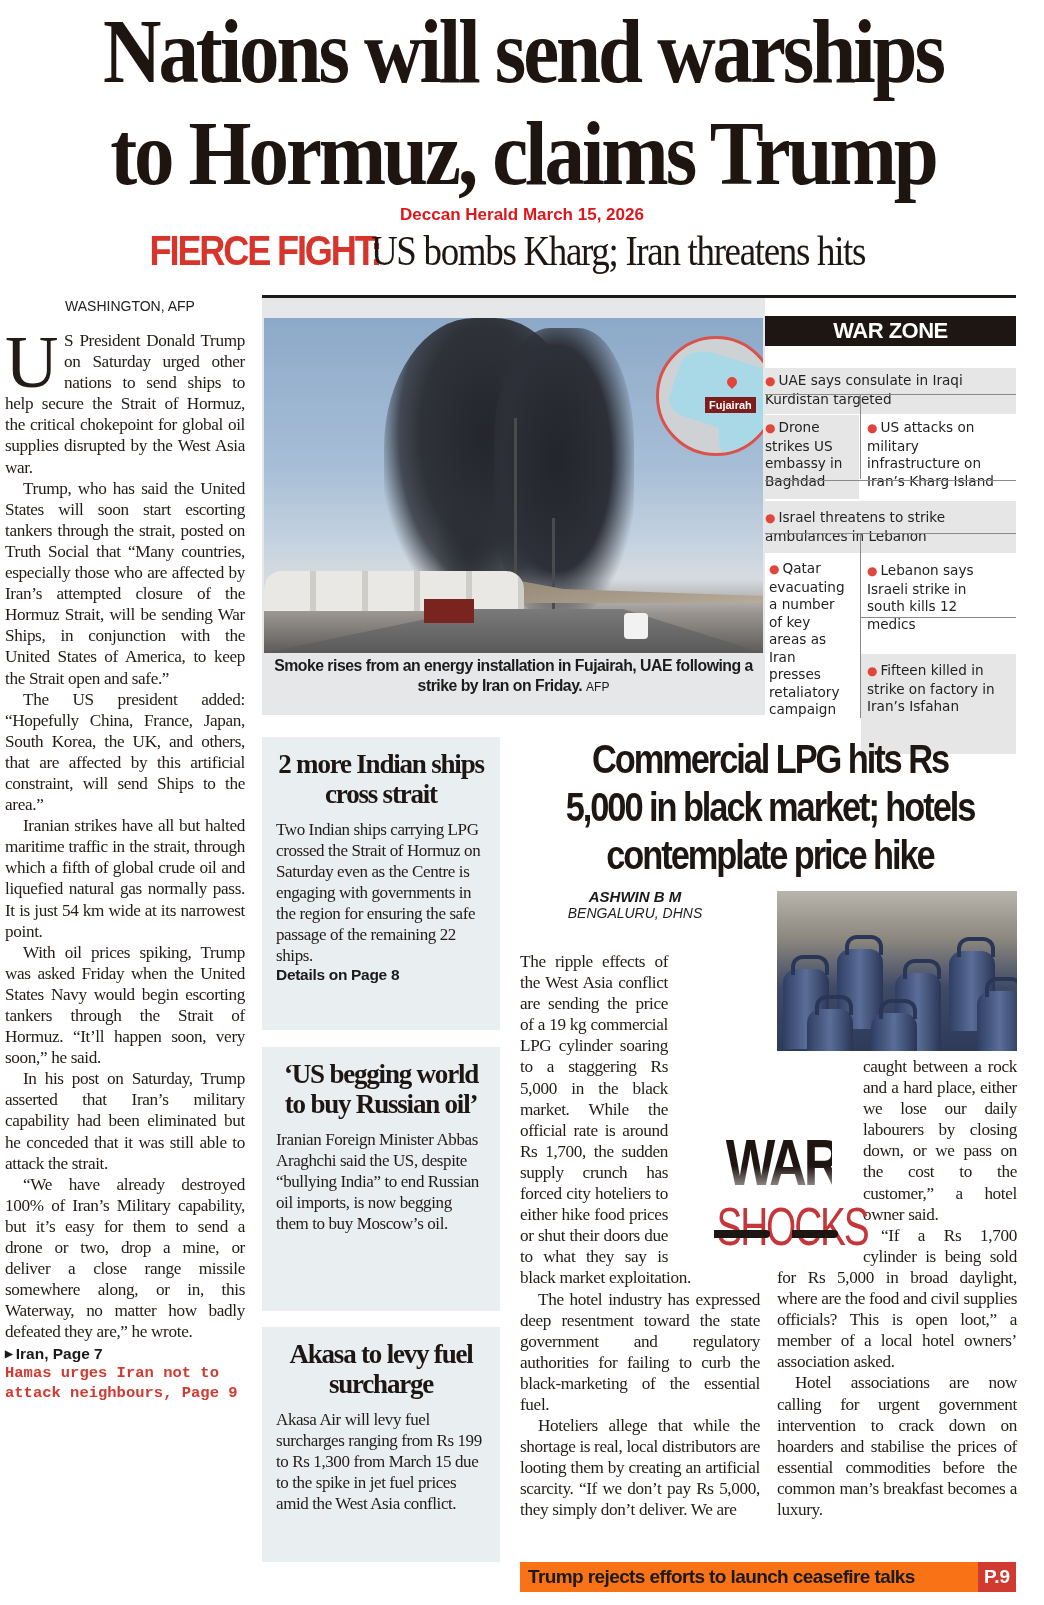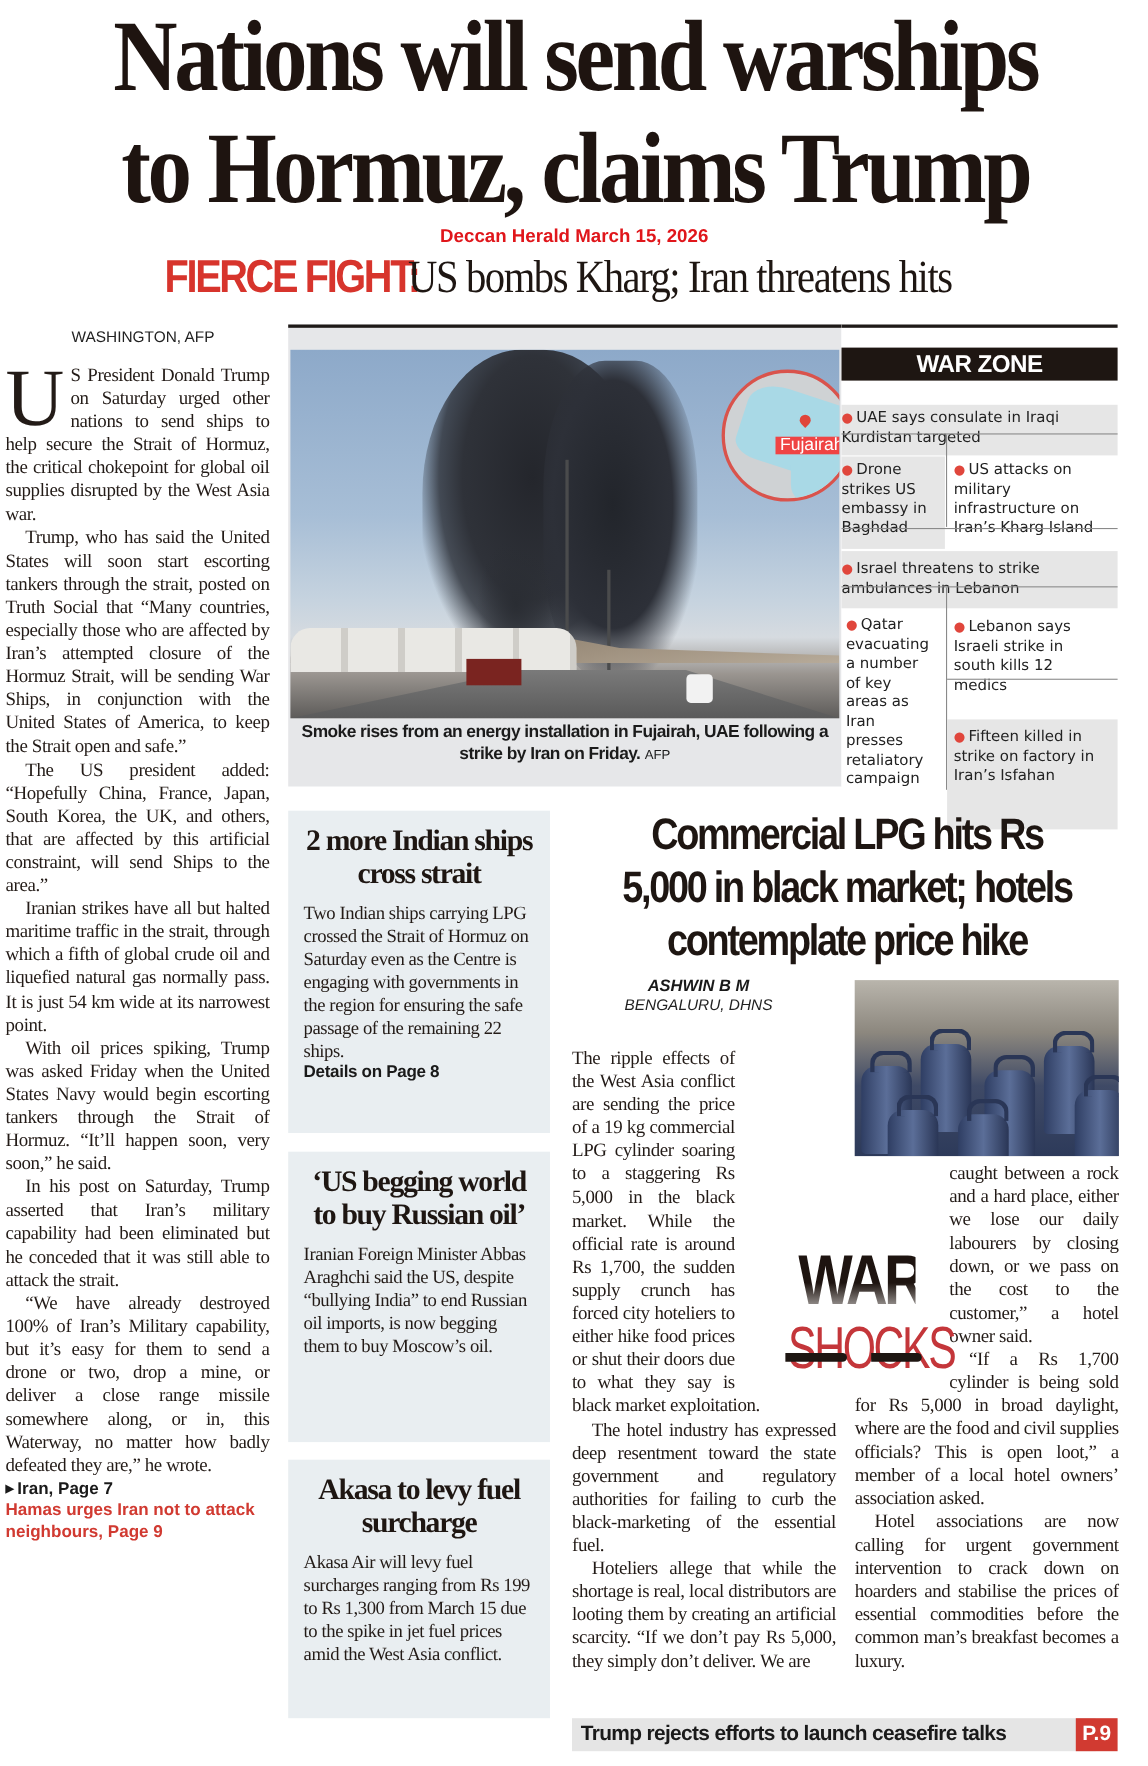--- a/index.html
+++ b/index.html
@@ -46,21 +46,21 @@
   .dropcap {
     float: left; font-size: 74px; line-height: 60px; margin: 2px 6px 0 0;
     font-family: "Liberation Serif", serif;
   }
   .jump {
     font-family: "Liberation Sans", sans-serif; font-weight: bold; font-size: 15.5px;
     margin-top: 2px; color: #1a1a1a;
   }
   .jump .tri { font-size: 10px; vertical-align: 2px; margin-right: 3px; }
   .promo-red {
-    font-family: Liberation Sans, sans-serif; font-weight: bold; font-size: 15.5px;
+    font-family: Liberation Mono, monospace; font-weight: bold; font-size: 15.5px;
     color: #d13a31; line-height: 20px;
   }
 
   
   .photo-block { left: 262px; top: 295px; width: 503px; height: 420px; background: #e6e7e9; border-top: 3px solid #1e1a18; }
   .photo {
     position: absolute; left: 2px; top: 20px; width: 499px; height: 335px; overflow: hidden;
     background: linear-gradient(180deg, #8da9c9 0%, #a7bed6 45%, #c6d3df 68%, #d6dbe0 78%, #9a9590 88%, #5d5b59 100%);
   }
   .smoke1 { position:absolute; left: 120px; top: 0; width: 200px; height: 290px; background: radial-gradient(ellipse at 50% 40%, #24262c 0%, #2f3239 45%, rgba(50,54,62,0.85) 60%, rgba(90,100,115,0) 75%); border-radius: 45% 45% 30% 30%; }
@@ -73,22 +73,22 @@
   .truck { position:absolute; left: 160px; bottom: 30px; width: 50px; height: 24px; background: #7a2420; }
   .van { position:absolute; left: 360px; bottom: 14px; width: 24px; height: 26px; background: #f2f2f2; border-radius: 4px; }
   .map-inset {
     position:absolute; left: 392px; top: 18px; width: 120px; height: 120px; border-radius: 50%;
     border: 3px solid #d9534c; background: #cfd2d4; overflow: hidden;
   }
   .map-sea { position:absolute; left: 14px; top: 20px; width: 110px; height: 70px; background: #a9d9e6; transform: rotate(18deg); border-radius: 30% 10% 40% 20%; }
   .map-sea2 { position:absolute; left: 60px; top: 60px; width: 70px; height: 60px; background: #a9d9e6; border-radius: 40% 0 0 30%; }
   .map-pin { position:absolute; left: 68px; top: 38px; width: 10px; height: 10px; background: #e0453a; border-radius: 50% 50% 50% 0; transform: rotate(-45deg); }
   .map-label {
-    position:absolute; left: 46px; top: 58px; background: #ef4444; color: #fff;
-    font-family: "Liberation Sans", sans-serif; font-size: 16px; font-weight: normal; padding: 0 4px; line-height: 16px;
+    position:absolute; left: 46px; top: 58px; background: #7f1d1d; color: #fff;
+    font-family: "Liberation Sans", sans-serif; font-size: 11px; font-weight: bold; padding: 0 4px; line-height: 16px;
   }
   .caption {
     position: absolute; left: 0; top: 358px; width: 503px; text-align: center;
     font-family: "Liberation Sans", sans-serif; font-weight: bold; font-size: 15.8px; line-height: 20px;
     letter-spacing: -0.5px; color: #1b1b1b;
   }
   .caption .credit { font-weight: normal; font-size: 12px; letter-spacing: 0; }
 
   
   .warzone { left: 765px; top: 295px; width: 251px; height: 420px; border-top: 3px solid #1e1a18; background: #fff; }
@@ -150,21 +150,21 @@
   }
   .shocks-word {
     position: absolute; left: -6px; top: 66px; width: 160px; text-align: center;
     font-family: "Liberation Sans", sans-serif; font-size: 54px; line-height: 60px; letter-spacing: -3px; color: #c4363a;
     transform: scaleX(0.72);
   }
   .missile { position: absolute; height: 8px; background: #1e1612; border-radius: 0 6px 6px 0; }
 
   
   .bottom-strip {
-    left: 520px; top: 1562px; width: 476px; height: 30px; background: #e5e5e5;
+    left: 520px; top: 1562px; width: 476px; height: 30px; background: #f97316;
     font-family: "Liberation Sans", sans-serif; font-weight: bold; font-size: 19px; line-height: 30px; padding-left: 8px;
     letter-spacing: -0.6px; color: #1a1a1a;
   }
   .page-tag {
     left: 978px; top: 1562px; width: 38px; height: 30px; background: #d13a31; color: #fff;
     font-family: "Liberation Sans", sans-serif; font-weight: bold; font-size: 19px; line-height: 30px; text-align: center;
   }
 </style>
 </head>
 <body>

